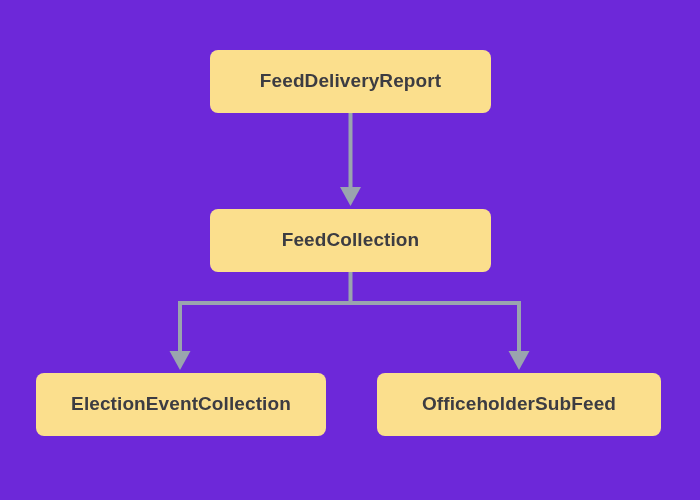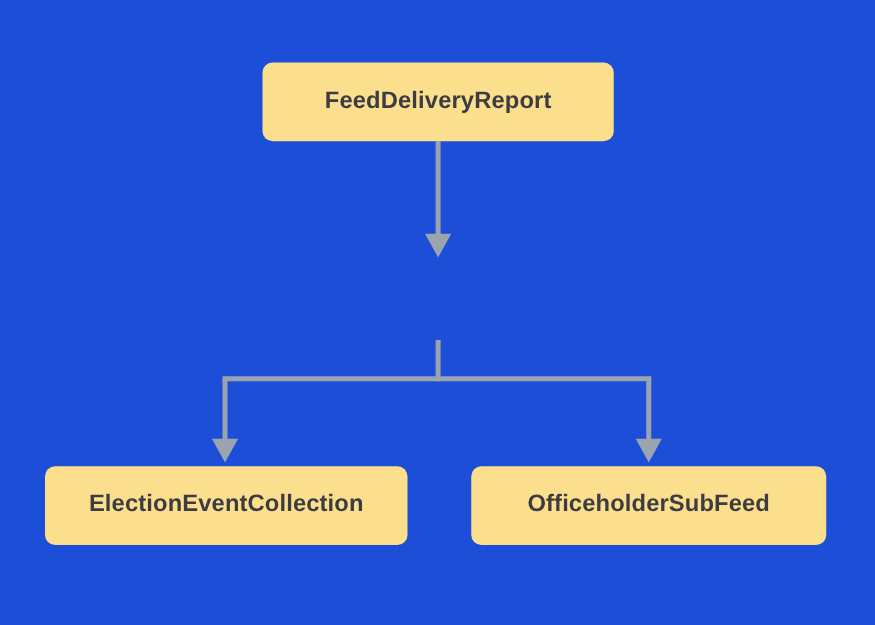--- a/index.html
+++ b/index.html
@@ -11,21 +11,21 @@
     width: 700px;
     height: 500px;
     background: #ffffff;
     font-family: "Liberation Sans", sans-serif;
     overflow: hidden;
   }
   #diagram-canvas {
     position: relative;
     width: 700px;
     height: 500px;
-    background: #1d4ed8;
+    background: #6d28d9;
   }
   #connector-layer {
     position: absolute;
     left: 0;
     top: 0;
     width: 700px;
     height: 500px;
     pointer-events: none;
   }
   .node {
@@ -98,20 +98,23 @@
       <line x1="519" y1="303" x2="519" y2="352" stroke="#9aa4ae" stroke-width="4"></line>
       <polygon points="508.5,351 529.5,351 519,370" fill="#9aa4ae"></polygon>
     </g>
 
   </svg>
 
   <div class="node" id="node-feed-delivery-report">
     <span class="node-label">FeedDeliveryReport</span>
   </div>
 
+  <div class="node" id="node-feed-collection">
+    <span class="node-label">FeedCollection</span>
+  </div>
 
   <div class="node" id="node-officeholder-sub-feed">
     <span class="node-label">OfficeholderSubFeed</span>
   </div>
 
   <div class="node" id="node-election-event-collection">
     <span class="node-label">ElectionEventCollection</span>
   </div>
 
 </div>

